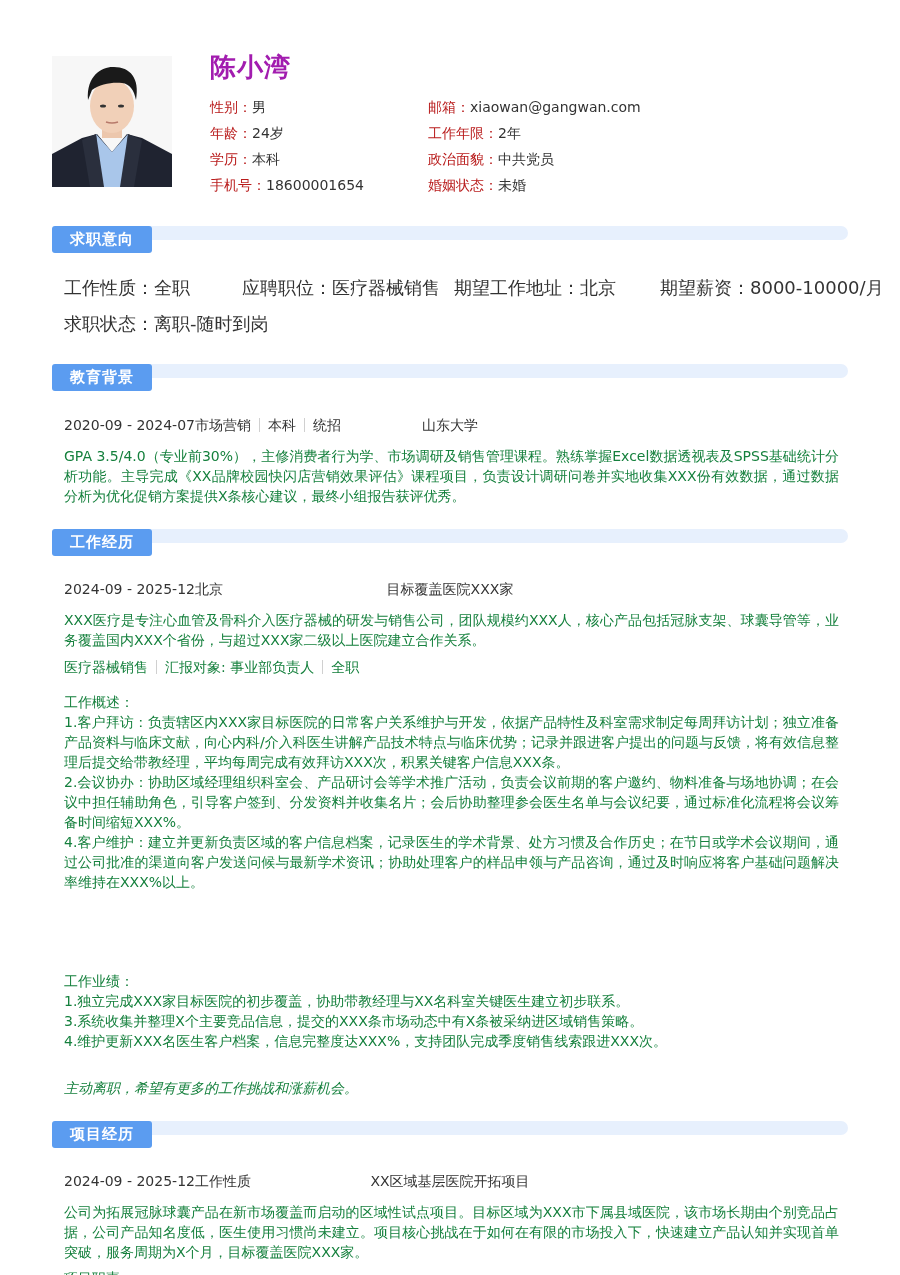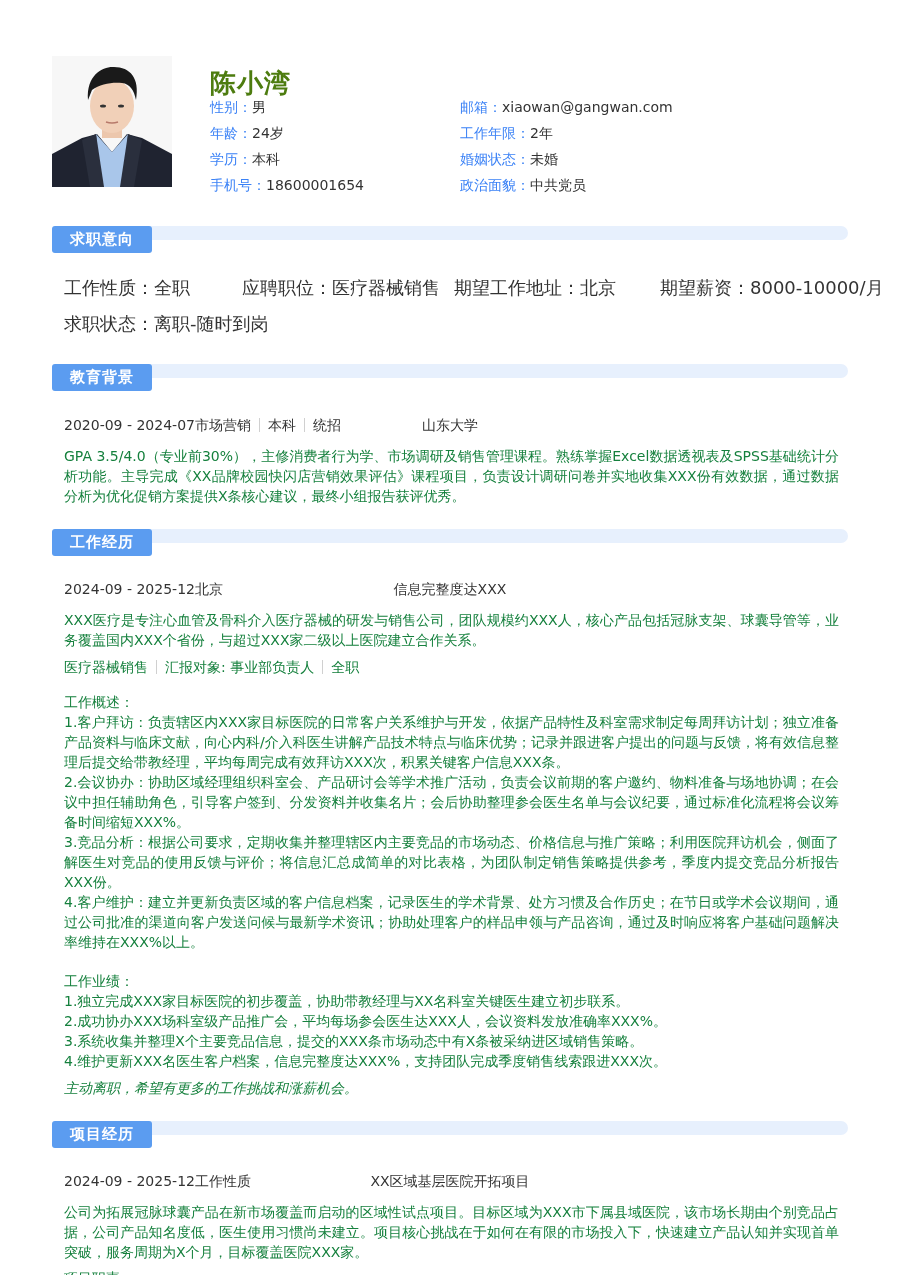--- a/index.html
+++ b/index.html
@@ -4,26 +4,26 @@
 <style>
   * { box-sizing: border-box; margin: 0; padding: 0; }
   html, body { width: 900px; height: 1275px; overflow: hidden; background: #ffffff; }
   body { font-family: "DejaVu Sans", "Liberation Sans", sans-serif; color: #333333; font-size: 14px; position: relative; }
 
   .page { position: absolute; left: 52px; top: 0; width: 796px; }
 
   
   .header { position: absolute; left: 0; top: 52px; width: 796px; height: 140px; }
   .photo { position: absolute; left: 0; top: 4px; width: 120px; height: 131px; overflow: hidden; background: #f5f5f5; }
-  .name { position: absolute; left: 158px; top: 0; font-size: 26px; font-weight: bold; color: #4d7c0f; line-height: 30px; letter-spacing: 1px; margin-top: 16px; }
+  .name { position: absolute; left: 158px; top: 0; font-size: 26px; font-weight: bold; color: #a21caf; line-height: 30px; letter-spacing: 1px; }
   .info { position: absolute; top: 42px; font-size: 14px; line-height: 26px; color: #333; }
   .info.col1 { left: 158px; }
-  .info.col2 { left: 408px; }
+  .info.col2 { left: 376px; }
   .info .row { white-space: nowrap; height: 26px; }
-  .info .lbl { color: #3b82f6; }
+  .info .lbl { color: #b91c1c; }
 
   
   .section-head { position: absolute; left: 0; width: 796px; height: 14px; background: #e7f0fd; border-radius: 12px; }
   .section-tag { position: absolute; left: 0; top: 0; height: 27px; width: 100px; background: #5b9cf0; color: #fff; font-weight: bold; font-size: 15px; line-height: 27px; text-align: center; border-radius: 3px; letter-spacing: 1px; }
 
   .row-flex { position: absolute; left: 12px; width: 772px; display: flex; font-size: 14px; line-height: 20px; white-space: nowrap; }
   .row-flex .mid { position: absolute; left: 50%; transform: translateX(-50%); }
   .para { position: absolute; left: 12px; width: 775px; font-size: 14px; line-height: 20px; color: #15803d; text-align: justify; }
 
   .intent-item { position: absolute; font-size: 18px; line-height: 20px; white-space: nowrap; }
@@ -65,22 +65,22 @@
     <div class="info col1">
       <div class="row"><span class="lbl">性别：</span><span>男</span></div>
       <div class="row"><span class="lbl">年龄：</span><span>24岁</span></div>
       <div class="row"><span class="lbl">学历：</span><span>本科</span></div>
       <div class="row"><span class="lbl">手机号：</span><span>18600001654</span></div>
     </div>
 
     <div class="info col2">
       <div class="row"><span class="lbl">邮箱：</span><span>xiaowan@gangwan.com</span></div>
       <div class="row"><span class="lbl">工作年限：</span><span>2年</span></div>
+      <div class="row"><span class="lbl">政治面貌：</span><span>中共党员</span></div>
       <div class="row"><span class="lbl">婚姻状态：</span><span>未婚</span></div>
-      <div class="row"><span class="lbl">政治面貌：</span><span>中共党员</span></div>
     </div>
   </div>
 
   <div class="section-head" style="top:226px;">
     <div class="section-tag">求职意向</div>
   </div>
   <div class="intent-item" style="left:12px; top:278px;"><span>工作性质：</span><span>全职</span></div>
   <div class="intent-item" style="left:190px; top:278px;"><span>应聘职位：</span><span>医疗器械销售</span></div>
   <div class="intent-item" style="left:402px; top:278px;"><span>期望工作地址：</span><span>北京</span></div>
   <div class="intent-item" style="left:608px; top:278px;"><span>期望薪资：</span><span>8000-10000/月</span></div>
@@ -100,44 +100,42 @@
       <span>统招</span>
     </span>
   </div>
   <div class="para" style="top:446px;">GPA 3.5/4.0（专业前30%），主修消费者行为学、市场调研及销售管理课程。熟练掌握Excel数据透视表及SPSS基础统计分析功能。主导完成《XX品牌校园快闪店营销效果评估》课程项目，负责设计调研问卷并实地收集XXX份有效数据，通过数据分析为优化促销方案提供X条核心建议，最终小组报告获评优秀。</div>
 
   <div class="section-head" style="top:529px;">
     <div class="section-tag">工作经历</div>
   </div>
   <div class="row-flex" style="top:579px;">
     <span>2024-09 - 2025-12</span>
-    <span class="mid">信息完整度达XXX</span>
+    <span class="mid">目标覆盖医院XXX家</span>
     <span>北京</span>
   </div>
   <div class="para" style="top:610px;">XXX医疗是专注心血管及骨科介入医疗器械的研发与销售公司，团队规模约XXX人，核心产品包括冠脉支架、球囊导管等，业务覆盖国内XXX个省份，与超过XXX家二级以上医院建立合作关系。</div>
   <div class="para tags" style="top:657px;">
     <span>医疗器械销售</span>
     <span class="sep"></span>
     <span>汇报对象: 事业部负责人</span>
     <span class="sep"></span>
     <span>全职</span>
   </div>
 
   <div class="para" style="top:692px;">
     <div>工作概述：</div>
     <div>1.客户拜访：负责辖区内XXX家目标医院的日常客户关系维护与开发，依据产品特性及科室需求制定每周拜访计划；独立准备产品资料与临床文献，向心内科/介入科医生讲解产品技术特点与临床优势；记录并跟进客户提出的问题与反馈，将有效信息整理后提交给带教经理，平均每周完成有效拜访XXX次，积累关键客户信息XXX条。</div>
     <div>2.会议协办：协助区域经理组织科室会、产品研讨会等学术推广活动，负责会议前期的客户邀约、物料准备与场地协调；在会议中担任辅助角色，引导客户签到、分发资料并收集名片；会后协助整理参会医生名单与会议纪要，通过标准化流程将会议筹备时间缩短XXX%。</div>
-    <div>3.竞品分析：根据公司要求，定期收集并整理辖区内主要竞品的市场动态、价格信息与推广策略；利用医院拜访机会，侧面了解医生对竞品的使用反馈与评价；将信息汇总成简单的对比表格，为团队制定销售策略提供参考，季度内提交竞品分析报告XXX份。</div>
     <div>4.客户维护：建立并更新负责区域的客户信息档案，记录医生的学术背景、处方习惯及合作历史；在节日或学术会议期间，通过公司批准的渠道向客户发送问候与最新学术资讯；协助处理客户的样品申领与产品咨询，通过及时响应将客户基础问题解决率维持在XXX%以上。</div>
   </div>
 
   <div class="para" style="top:971px;">
     <div>工作业绩：</div>
     <div>1.独立完成XXX家目标医院的初步覆盖，协助带教经理与XX名科室关键医生建立初步联系。</div>
-    <div>2.成功协办XXX场科室级产品推广会，平均每场参会医生达XXX人，会议资料发放准确率XXX%。</div>
     <div>3.系统收集并整理X个主要竞品信息，提交的XXX条市场动态中有X条被采纳进区域销售策略。</div>
     <div>4.维护更新XXX名医生客户档案，信息完整度达XXX%，支持团队完成季度销售线索跟进XXX次。</div>
   </div>
   <div class="para" style="top:1078px;font-style:italic;">主动离职，希望有更多的工作挑战和涨薪机会。</div>
 
   <div class="section-head" style="top:1121px;">
     <div class="section-tag">项目经历</div>
   </div>
   <div class="row-flex" style="top:1171px;">
     <span>2024-09 - 2025-12</span>

